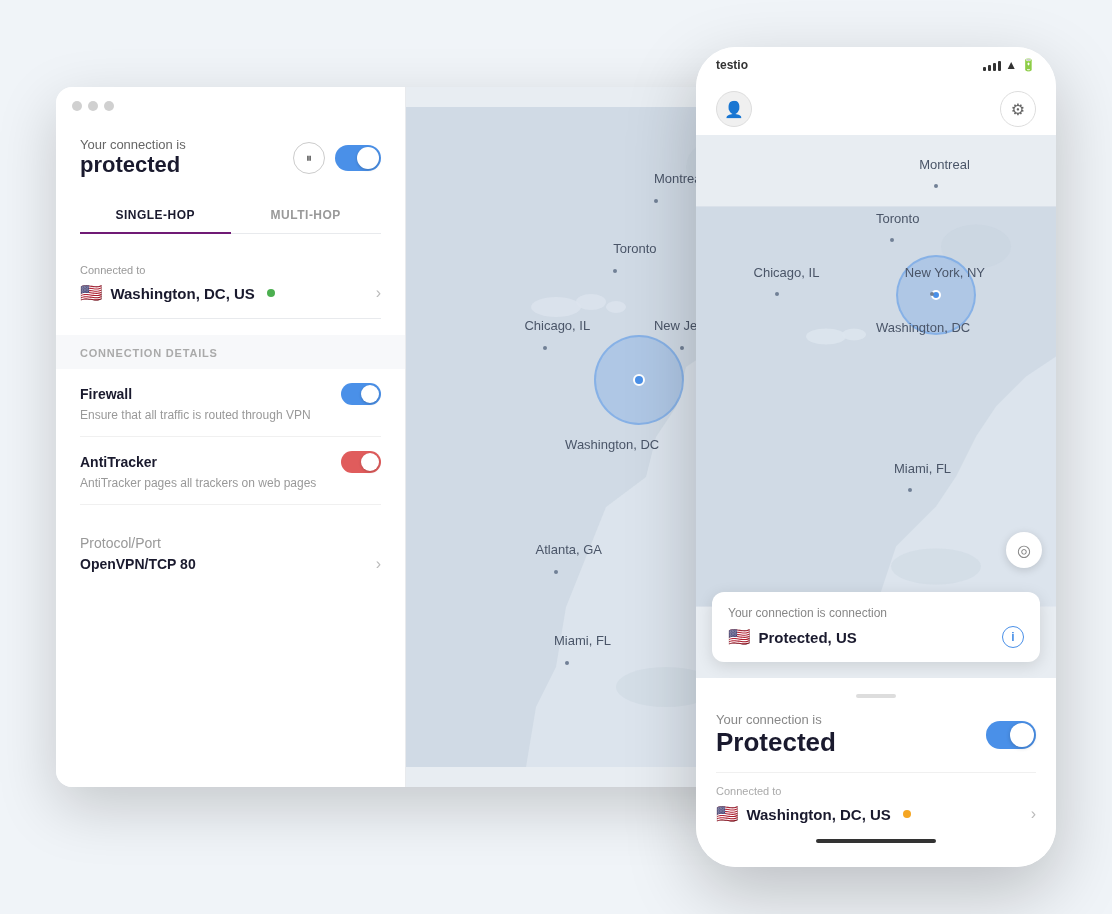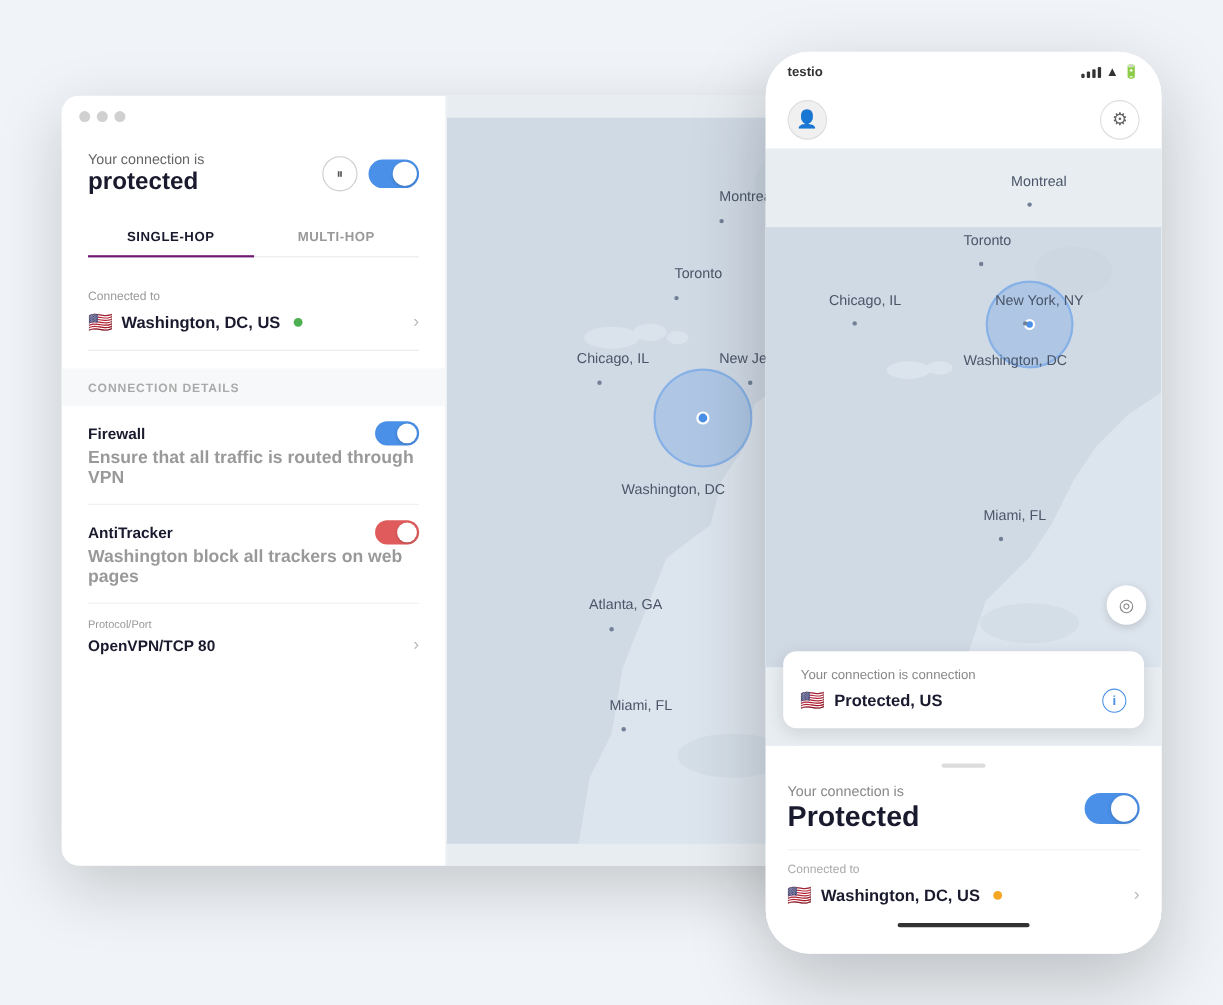--- a/index.html
+++ b/index.html
@@ -208,24 +208,23 @@
       display: flex;
       align-items: center;
       justify-content: space-between;
     }
     .detail-name {
       font-size: 14px;
       font-weight: 600;
       color: #1a1a2e;
     }
     .detail-desc {
-      font-size: 16px;
+      font-size: 12px;
       color: #999;
       margin-top: 3px;
-      font-weight: bold;
     }
 
     .toggle-blue {
       width: 40px;
       height: 22px;
       border-radius: 11px;
       background: #4a90e8;
       position: relative;
       cursor: pointer;
     }
@@ -258,23 +257,24 @@
       border-radius: 50%;
       top: 2px;
       right: 2px;
       box-shadow: 0 1px 3px rgba(0,0,0,0.2);
     }
 
     .protocol-item {
       padding: 14px 0;
     }
     .protocol-label {
-      font-size: 10px;
+      font-size: 14px;
       color: #999;
       margin-bottom: 4px;
+      margin-top: 16px;
     }
     .protocol-value {
       font-size: 14px;
       font-weight: 700;
       color: #1a1a2e;
     }
     .protocol-row {
       display: flex;
       align-items: center;
       justify-content: space-between;
@@ -650,21 +650,21 @@
           <div class="toggle-blue"></div>
         </div>
         <div class="detail-desc">Ensure that all traffic is routed through VPN</div>
       </div>
 
       <div class="detail-item">
         <div class="detail-item-header">
           <div class="detail-name">AntiTracker</div>
           <div class="toggle-red"></div>
         </div>
-        <div class="detail-desc">Washington block all trackers on web pages</div>
+        <div class="detail-desc">AntiTracker pages all trackers on web pages</div>
       </div>
 
       <div class="protocol-item">
         <div class="protocol-label">Protocol/Port</div>
         <div class="protocol-row">
           <div class="protocol-value">OpenVPN/TCP 80</div>
           <span class="chevron">›</span>
         </div>
       </div>
 

